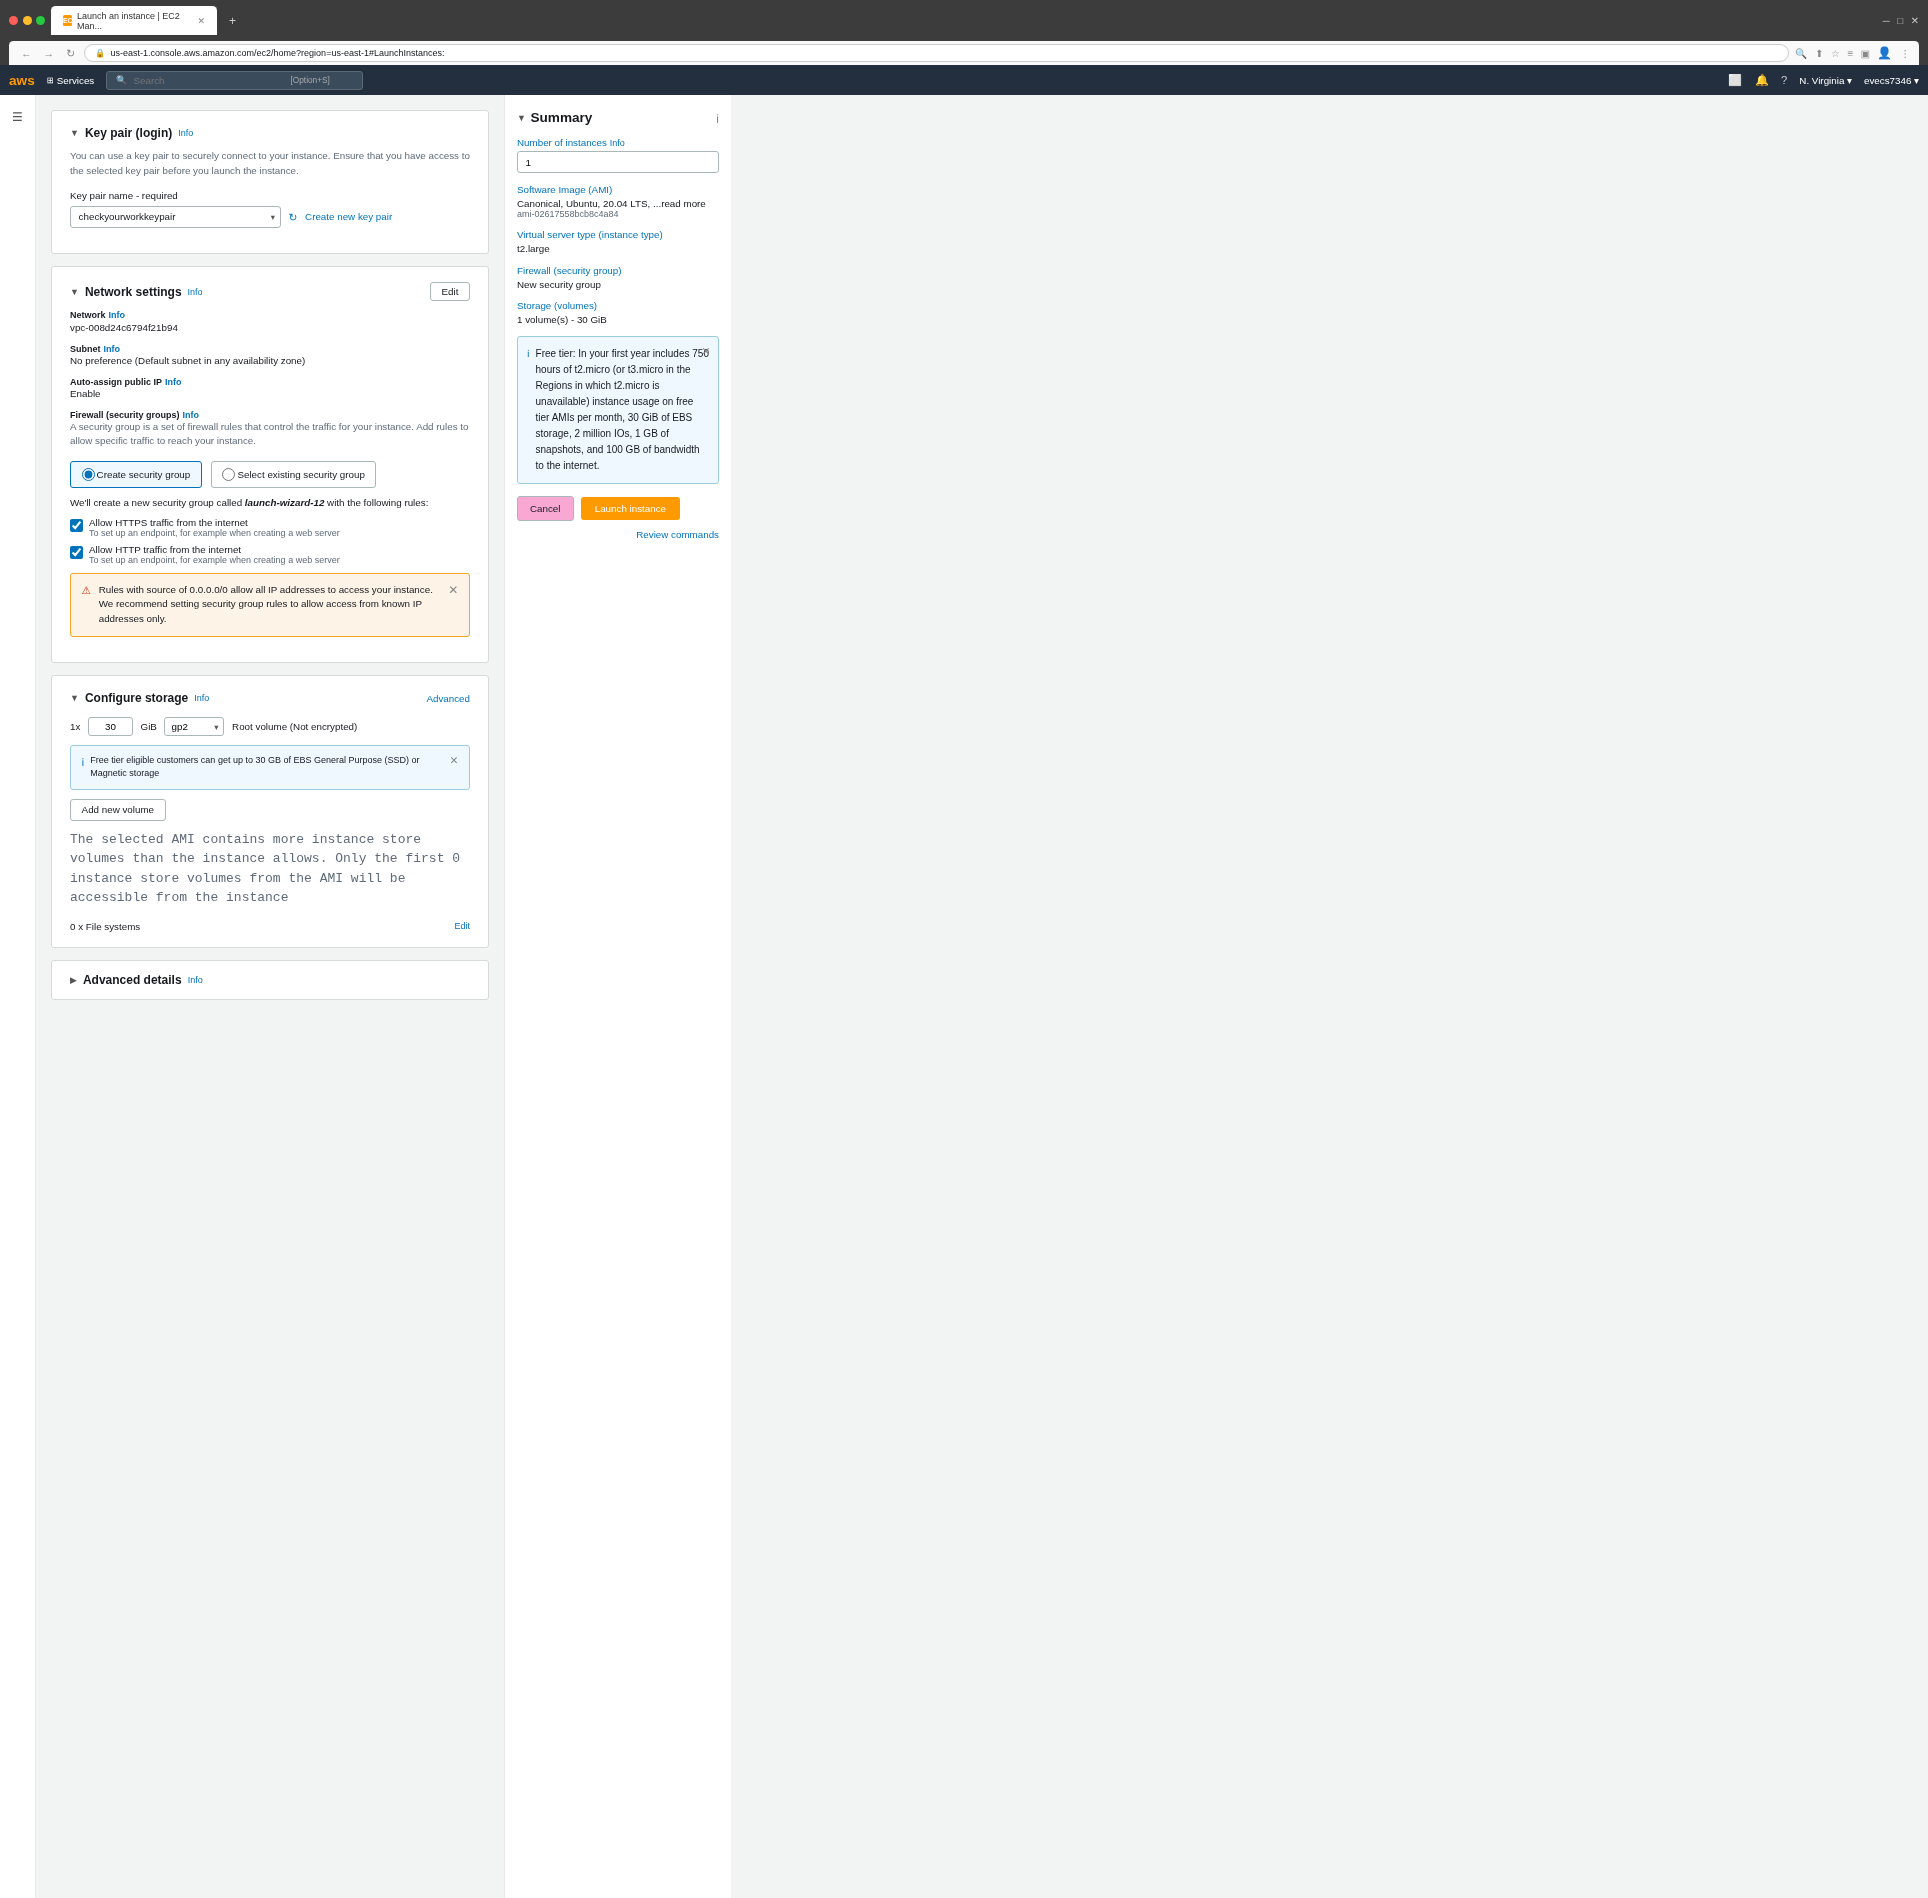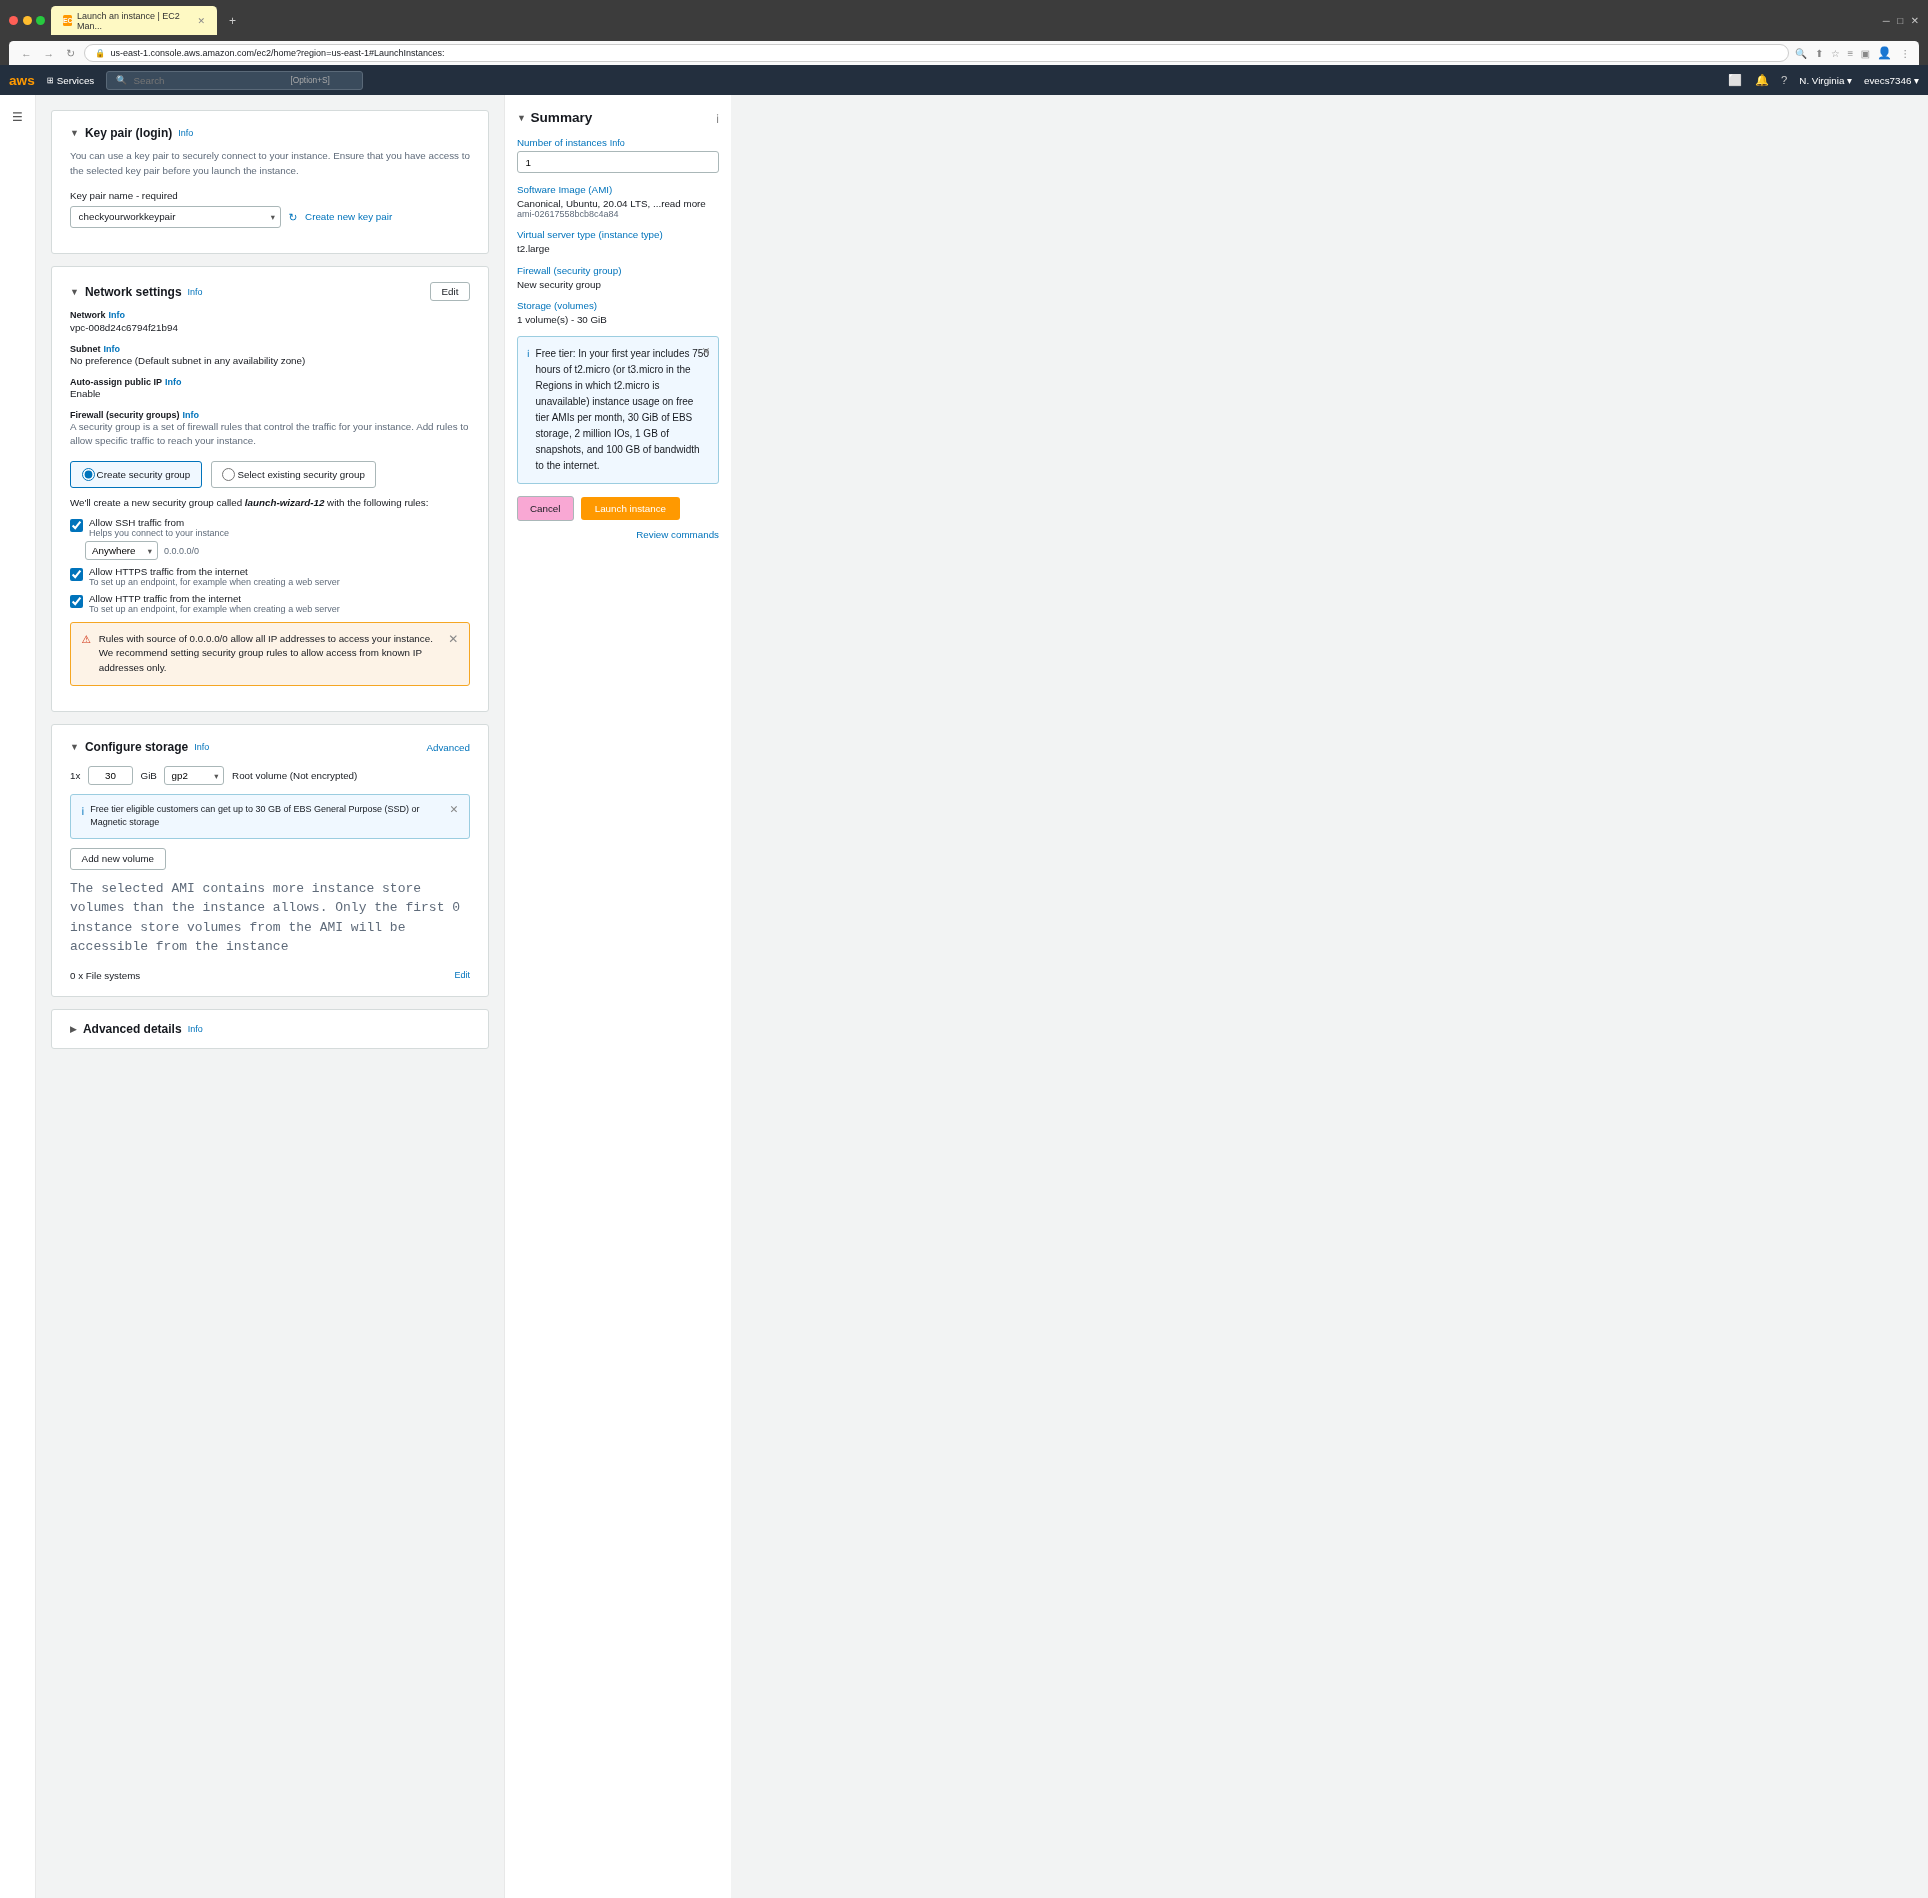--- a/index.html
+++ b/index.html
@@ -6,21 +6,21 @@
     body { font-family: -apple-system, BlinkMacSystemFont, 'Segoe UI', Arial, sans-serif; font-size: 9.8px; background: #f2f3f3; color: #16191f; }
 
     
     .browser-chrome { background: #3c3c3c; padding: 6px 9px 0; }
     .browser-toolbar { display: flex; align-items: center; gap: 6px; margin-bottom: 6px; }
     .browser-dots { display: flex; gap: 4.5px; }
     .browser-dot { width: 9px; height: 9px; border-radius: 50%; }
     .dot-red { background: #ff5f56; }
     .dot-yellow { background: #ffbd2e; }
     .dot-green { background: #27c93f; }
-    .browser-tab { background: #fef9c3; border-radius: 4.5px 4.5px 0 0; padding: 4.5px 12px; font-size: 9px; color: #333; display: flex; align-items: center; gap: 4.5px; max-width: 166px; }
+    .browser-tab { background: #ffffff; border-radius: 4.5px 4.5px 0 0; padding: 4.5px 12px; font-size: 9px; color: #333; display: flex; align-items: center; gap: 4.5px; max-width: 166px; }
     .browser-tab-icon { width: 10.6px; height: 10.6px; background: #f90; border-radius: 1.5px; display: inline-flex; align-items: center; justify-content: center; color: white; font-size: 6.8px; font-weight: bold; }
     .tab-close { margin-left: 4.5px; color: #888; cursor: pointer; }
     .tab-plus { color: #ccc; font-size: 12px; cursor: pointer; padding: 0 6px; }
     .browser-addressbar-row { display: flex; align-items: center; gap: 6px; background: #f9f9f9; border-radius: 4.5px 4.5px 0 0; padding: 3px 9px; }
     .nav-btn { color: #888; font-size: 10.6px; cursor: pointer; padding: 1.5px 3px; }
     .address-bar { flex: 1; background: white; border: 0.8px solid #ccc; border-radius: 15px; padding: 3px 10.6px; font-size: 9px; color: #333; display: flex; align-items: center; }
     .address-lock { color: #555; margin-right: 4.5px; font-size: 8.3px; }
     .address-text { color: #16191f; font-size: 9px; }
     .browser-actions { display: flex; gap: 7.6px; align-items: center; color: #888; }
 
@@ -282,37 +282,20 @@
             <label class="radio-option">
               <input type="radio" name="sg" style="">
               <span>Select existing security group</span>
             </label>
           </div>
 
           <p class="sg-message">
             <span>We'll create a new security group called </span><strong>launch-wizard-12</strong><span> with the following rules:</span>
           </p>
 
-          <div class="checkbox-group">
-            <div class="checkbox-row">
-              <input type="checkbox" checked="" style="">
-              <div>
-                <div class="checkbox-label">Allow SSH traffic from</div>
-                <div class="checkbox-desc">Helps you connect to your instance</div>
-              </div>
-            </div>
-            <div class="traffic-source">
-              <div class="select-container">
-                <select class="traffic-select">
-                  <option>Anywhere</option>
-                </select>
-              </div>
-              <span class="traffic-cidr">0.0.0.0/0</span>
-            </div>
-          </div>
 
           <div class="checkbox-group">
             <div class="checkbox-row">
               <input type="checkbox" checked="" style="">
               <div>
                 <div class="checkbox-label">Allow HTTPS traffic from the internet</div>
                 <div class="checkbox-desc">To set up an endpoint, for example when creating a web server</div>
               </div>
             </div>
           </div>

